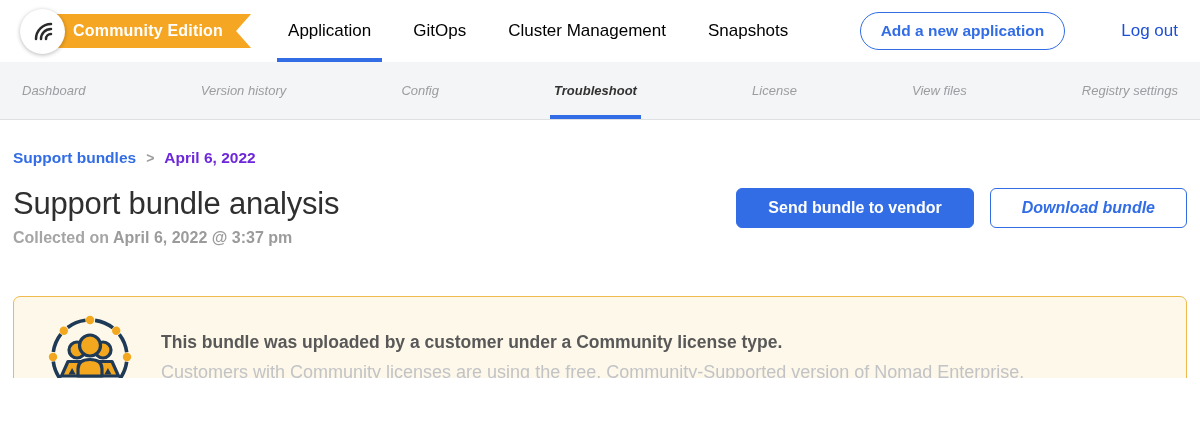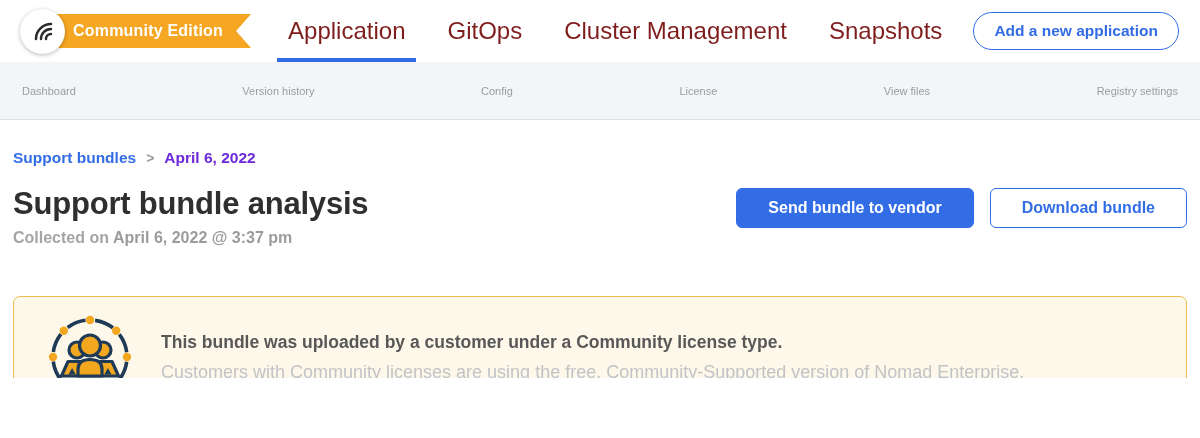--- a/index.html
+++ b/index.html
@@ -11,51 +11,51 @@
   .topnav { height:62px; display:flex; align-items:stretch; background:#fff; }
   .brand { display:flex; align-items:center; margin-left:20px; position:relative; }
   .logo-circle { width:45px; height:45px; border-radius:50%; background:#fff;
     box-shadow:0 1px 4px rgba(0,0,0,.28); display:flex; align-items:center; justify-content:center;
     position:relative; z-index:2; cursor:pointer; }
   .ribbon { margin-left:-24px; background:#f5a623; color:#fff; font-size:16px; font-weight:700;
     letter-spacing:.2px; padding:8px 28px 8px 32px; white-space:nowrap;
     clip-path:polygon(0 0,100% 0,calc(100% - 15px) 50%,100% 100%,0 100%); }
   .top-links { display:flex; margin-left:26px; }
   .top-link { position:relative; display:flex; align-items:center; padding:0 11px; margin-right:20px;
-    font-size:24px; font-weight:500; color:#7f1d1d; cursor:pointer; white-space:nowrap; }
+    font-size:17px; font-weight:500; color:#000000; cursor:pointer; white-space:nowrap; }
   .top-link.active::after { content:""; position:absolute; left:0; right:0; bottom:0; height:4px; background:#326de6; }
-  .top-right { margin-left:auto; display:flex; align-items:center; gap:32px; padding-right:22px; }
+  .top-right { margin-left:auto; display:flex; align-items:center; gap:56px; padding-right:22px; }
   .add-app-btn { border:1.5px solid #326de6; background:#fff; color:#326de6; font-family:inherit;
     font-weight:700; font-size:15.5px; padding:9px 20px; border-radius:20px; cursor:pointer; white-space:nowrap; }
   .logout { font-size:17px; color:#1d4ed8; cursor:pointer; white-space:nowrap; }
 
   
   .subnav { height:58px; background:#f4f5f6; border-bottom:1px solid #dee1e4;
     display:flex; justify-content:space-between; padding:0 22px; }
-  .subnav-item { position:relative; display:flex; align-items:center; font-size:11px; font-weight:500;
-    color:#9a9da0; cursor:pointer; white-space:nowrap; }
+  .subnav-item { position:relative; display:flex; align-items:center; font-size:13px; font-weight:500;
+    color:#9a9da0; cursor:pointer; white-space:nowrap;font-style:italic; }
   .subnav-item.active { color:#323232; font-weight:700; }
   .subnav-item.active::after { content:""; position:absolute; left:-4px; right:-4px; bottom:0; height:4px; background:#326de6; }
 
   
   .content { padding:0 13px; }
   .breadcrumb { margin-top:29px; display:flex; align-items:center; gap:10px; font-size:15.5px; font-weight:700; }
   .breadcrumb-link { color:#326de6; text-decoration:none; cursor:pointer; }
   .breadcrumb-sep { color:#9b9b9b; font-size:14px; }
   .breadcrumb-current { color:#6d28d9; }
 
   .title-row { margin-top:19px; display:flex; justify-content:space-between; align-items:flex-start; }
-  .page-title { font-size:31px; font-weight:700; color:#2f2f2f; letter-spacing:-.2px; }
+  .page-title { font-size:31px; font-weight:400; color:#2f2f2f; letter-spacing:-.2px; }
   .collected { margin-top:7px; font-size:16px; font-weight:700; color:#a5a5a5; }
   .collected .date { color:#9b9b9b; margin-left:4px; }
 
   .actions { display:flex; gap:16px; margin-top:2px; }
   .btn { font-family:inherit; font-size:16px; font-weight:700; border-radius:6px; padding:10px 31px; cursor:pointer; white-space:nowrap; }
   .btn-primary { background:#326de6; color:#fff; border:1px solid #326de6; }
-  .btn-secondary { background:#fff; color:#326de6; border:1px solid #326de6; }
+  .btn-secondary { background:#fff; color:#326de6; border:1px solid #326de6;font-style:italic; }
 
   
   .notice { margin-top:49px; height:122px; border:1px solid #eebc4e; background:#fdf8e9; border-radius:7px;
     display:flex; align-items:center; gap:28px; padding:17px 16px 17px 33px; }
   .notice-icon { flex:none; width:86px; height:86px; }
   .notice-title { font-size:17.5px; font-weight:700; color:#585858; }
   .notice-sub { margin-top:9px; font-size:18px; color:#c2c3c7; }
 </style>
 </head>
 <body>
@@ -86,20 +86,21 @@
     <div class="top-right">
       <button class="add-app-btn">Add a new application</button>
       <a class="logout">Log out</a>
     </div>
   </header>
 
   <nav class="subnav">
     <a class="subnav-item">Dashboard</a>
     <a class="subnav-item">Version history</a>
     <a class="subnav-item">Config</a>
+    <a class="subnav-item active">Troubleshoot</a>
     <a class="subnav-item">License</a>
     <a class="subnav-item">View files</a>
     <a class="subnav-item">Registry settings</a>
   </nav>
 
   <main class="content">
 
     <div class="breadcrumb">
       <a class="breadcrumb-link">Support bundles</a>
       <span class="breadcrumb-sep">&gt;</span>

